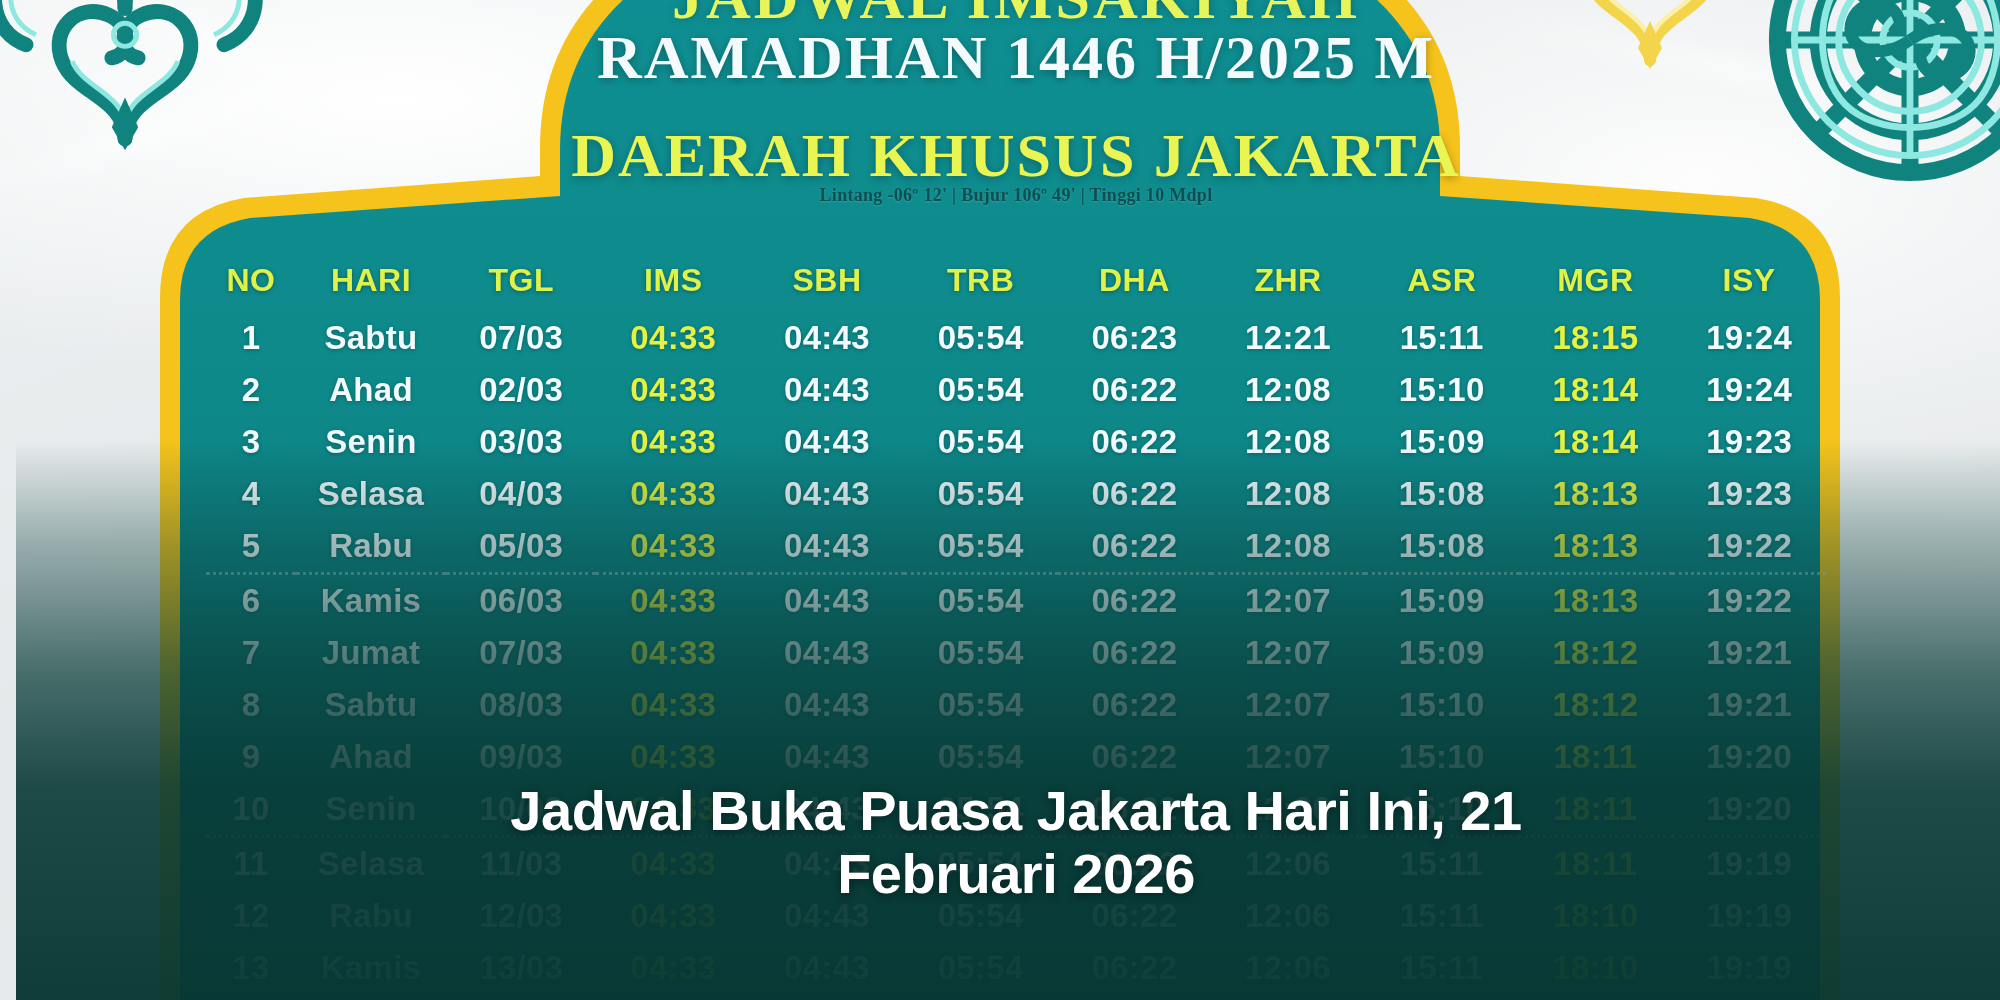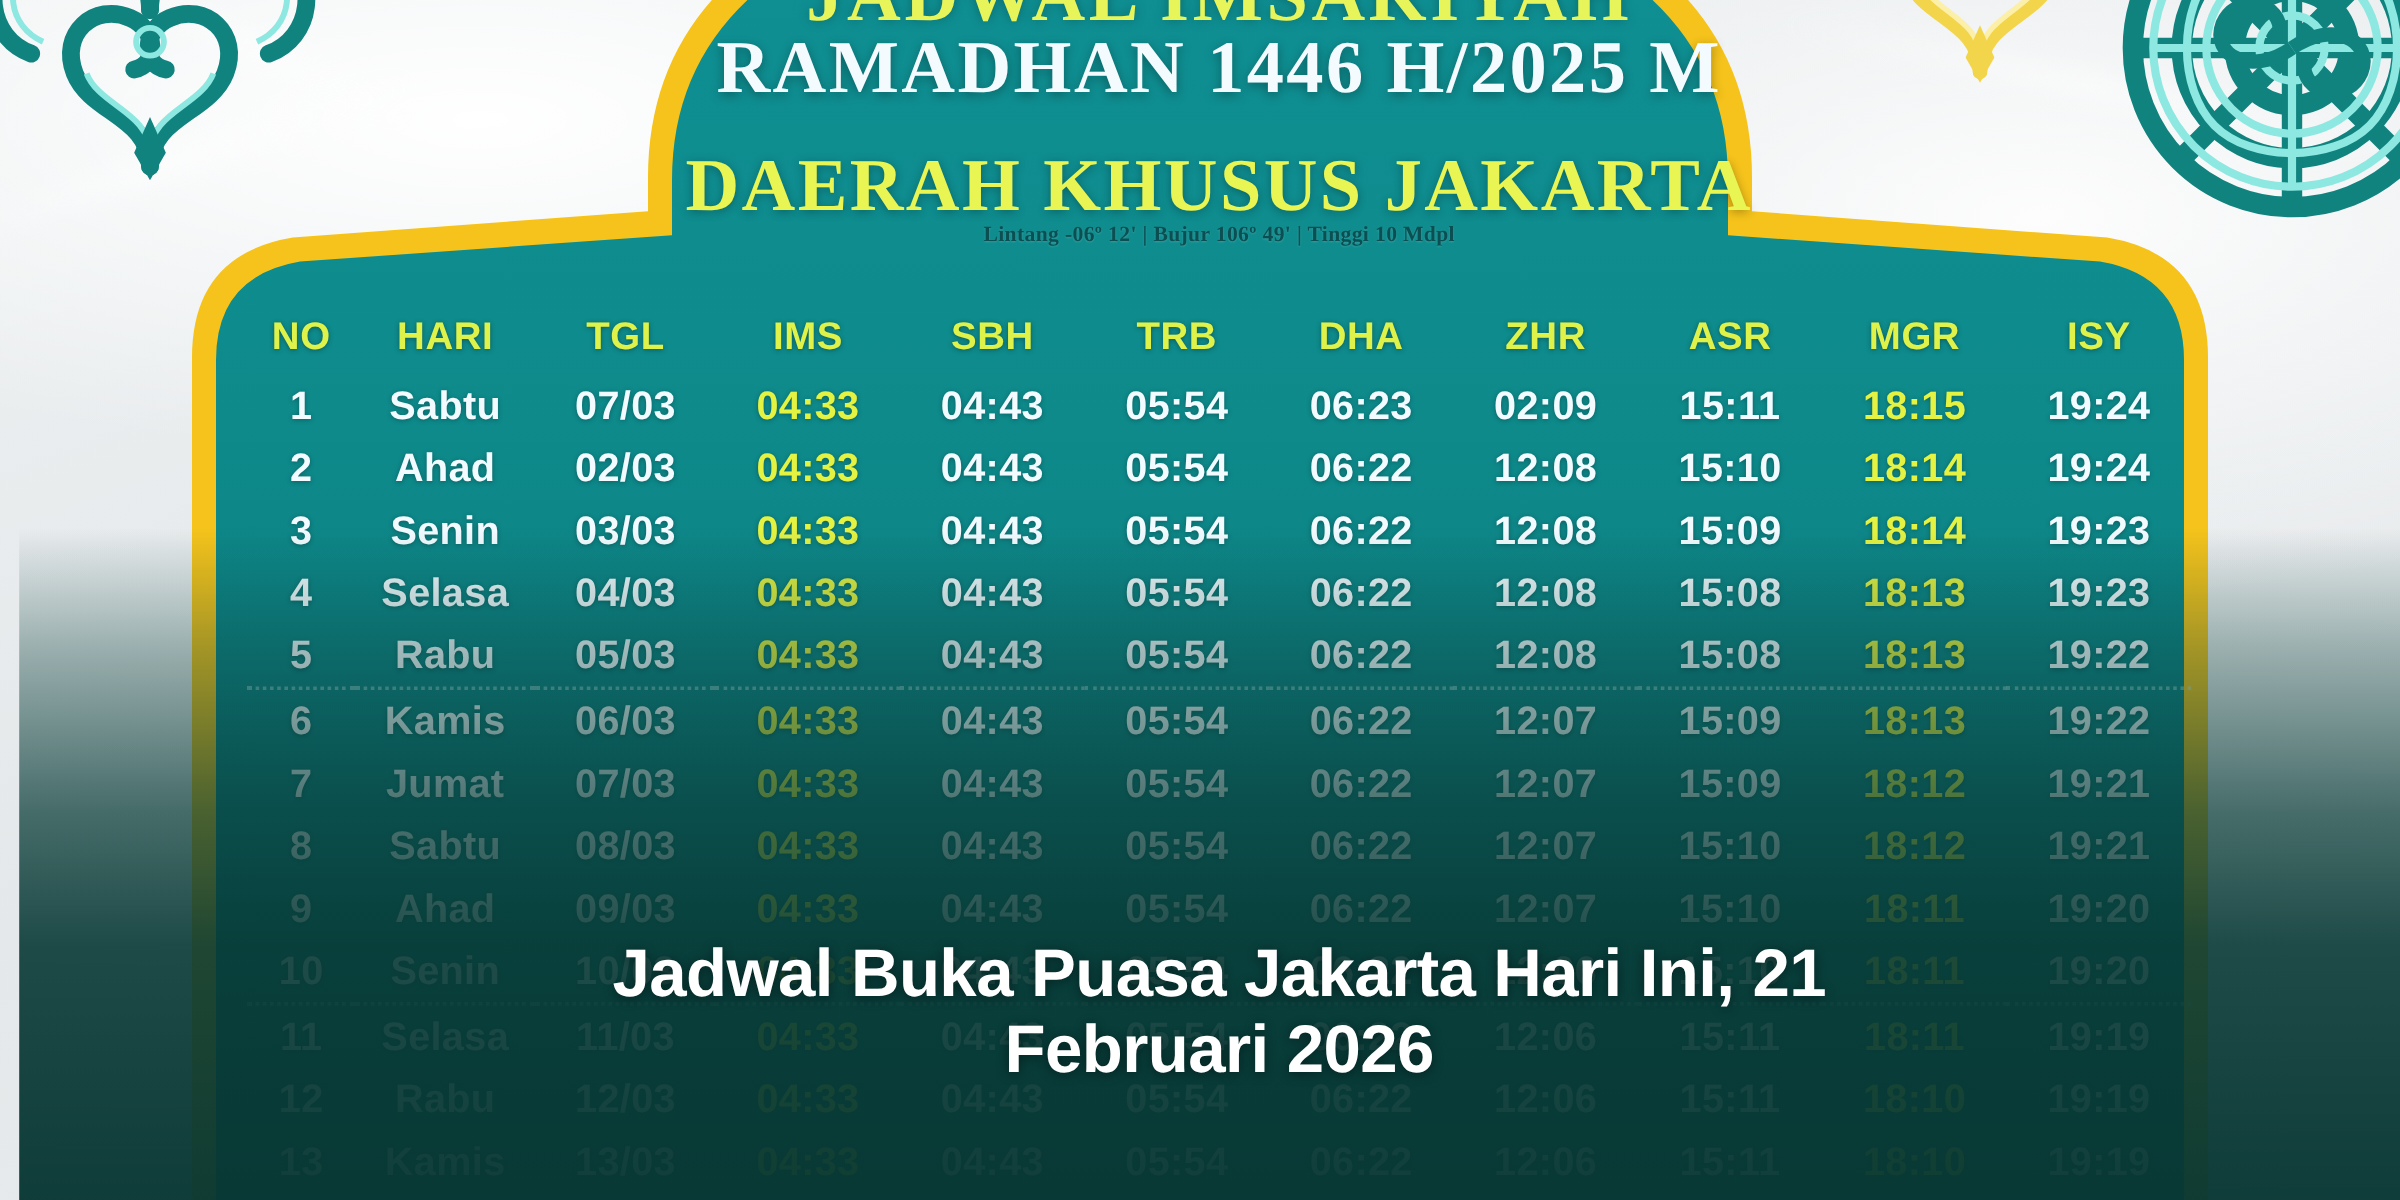--- a/index.html
+++ b/index.html
@@ -268,21 +268,21 @@
       </thead>
       <tbody id="tbody">
           <tr>
             <td class="nocol">1</td>
             <td class="haricol">Sabtu</td>
             <td>07/03</td>
             <td class="hl">04:33</td>
             <td>04:43</td>
             <td>05:54</td>
             <td>06:23</td>
-            <td>02:09</td>
+            <td>12:21</td>
             <td>15:11</td>
             <td class="hl">18:15</td>
             <td>19:24</td>
           </tr>
           <tr>
             <td class="nocol">2</td>
             <td class="haricol">Ahad</td>
             <td>02/03</td>
             <td class="hl">04:33</td>
             <td>04:43</td>

